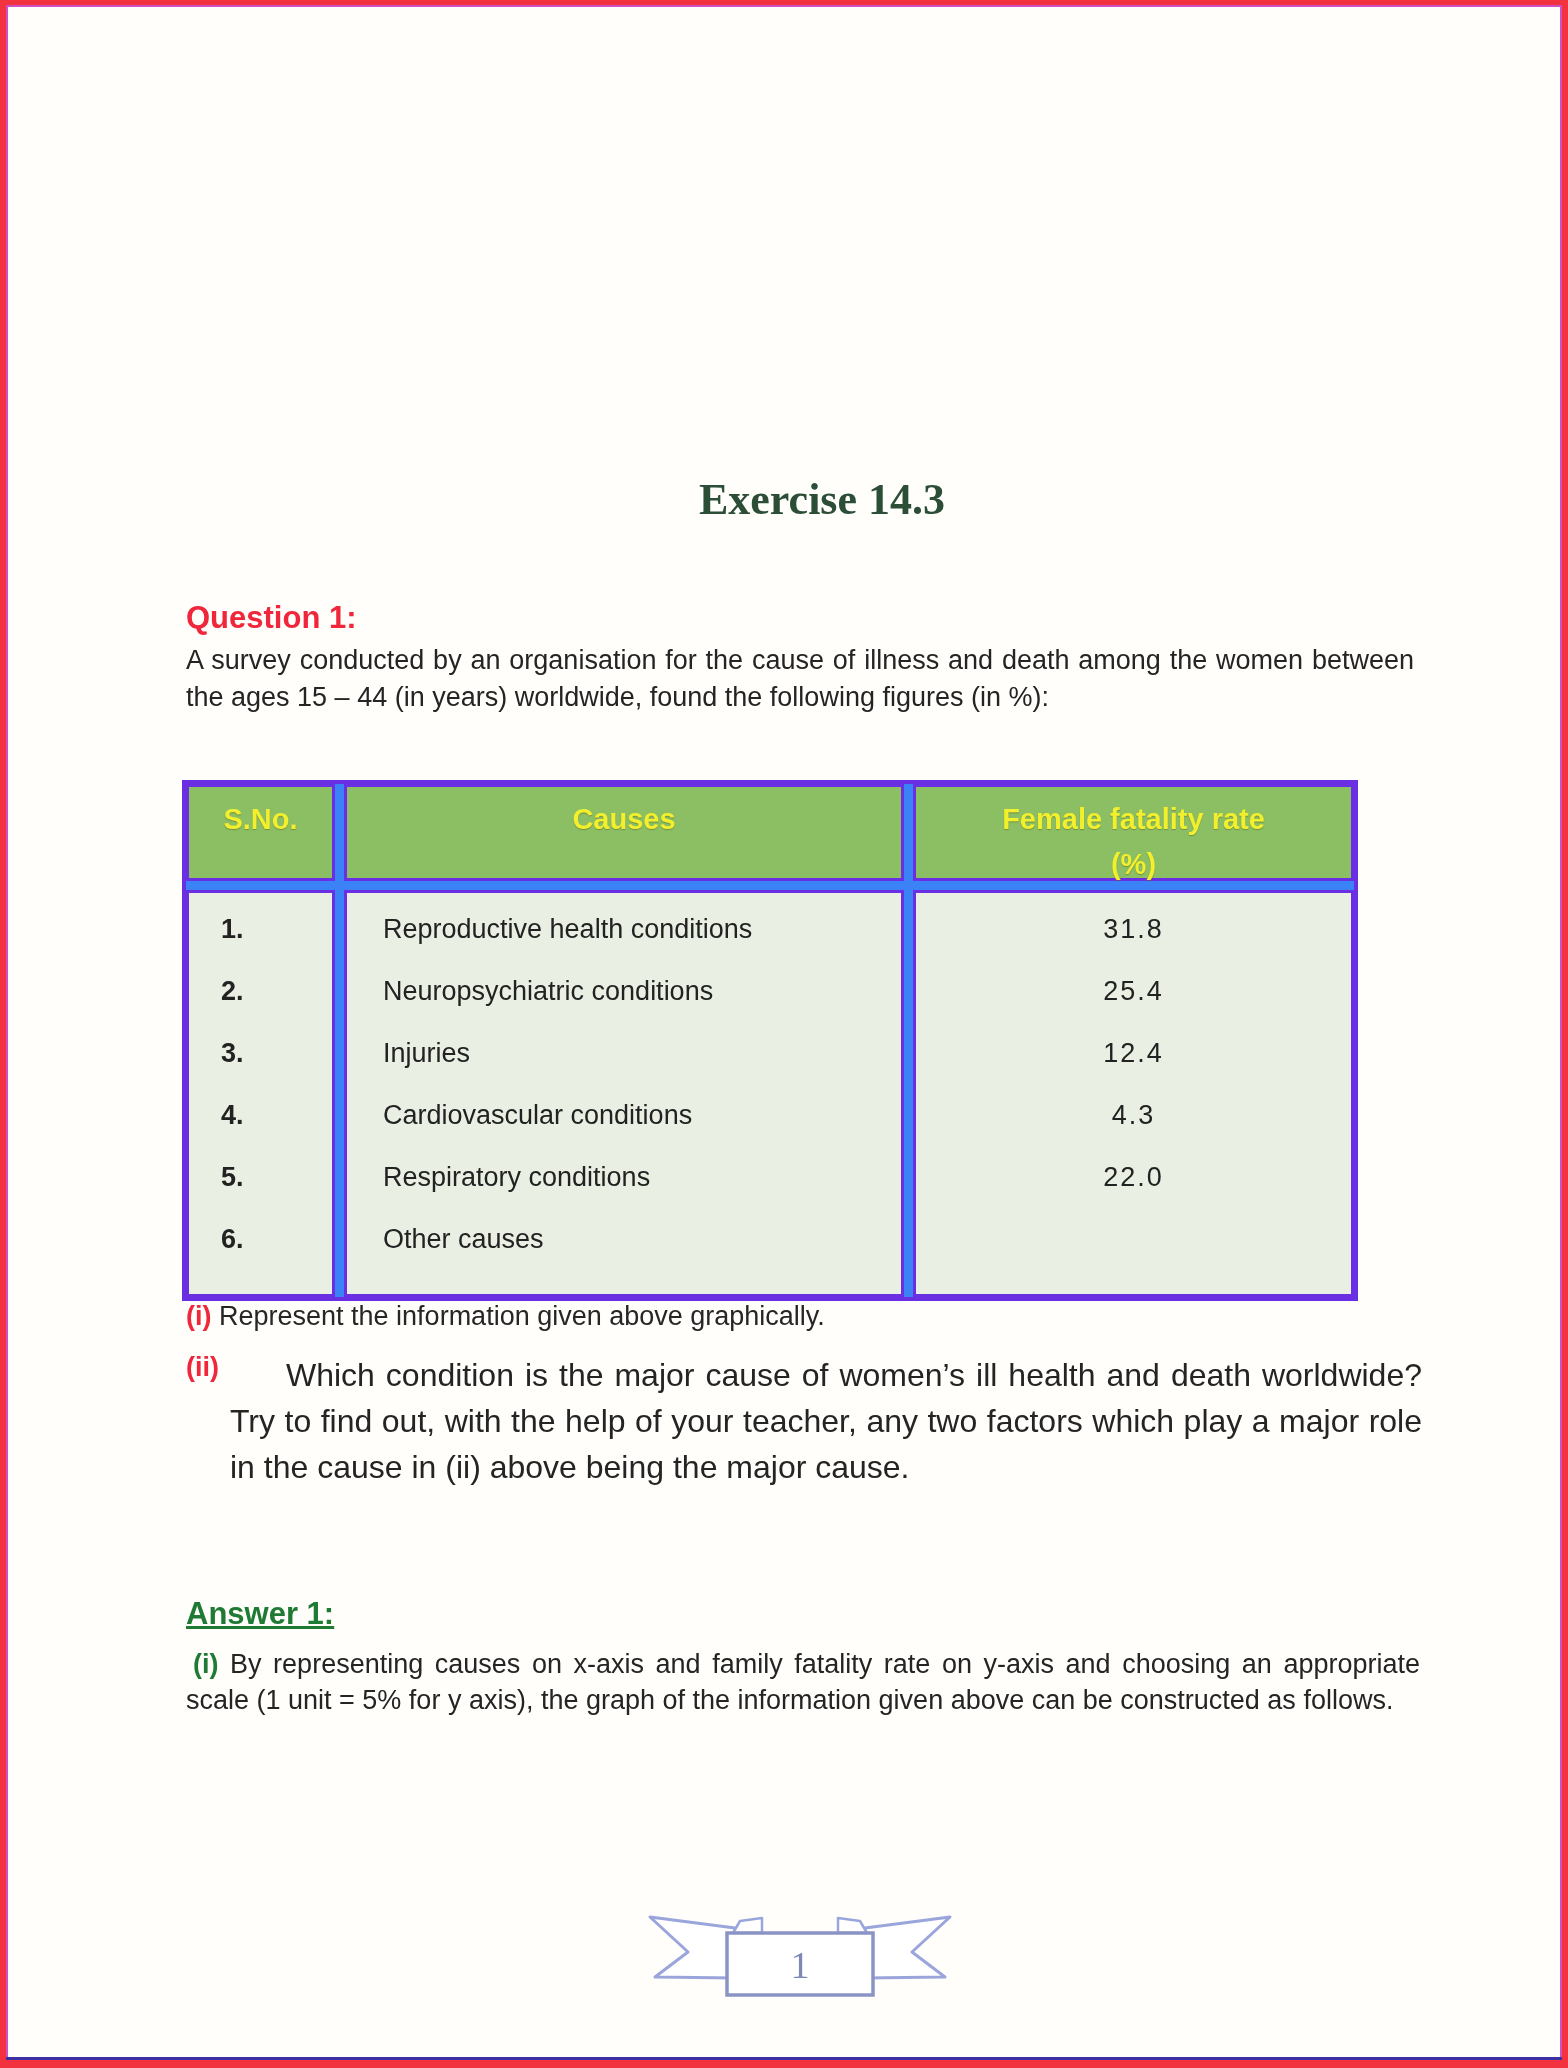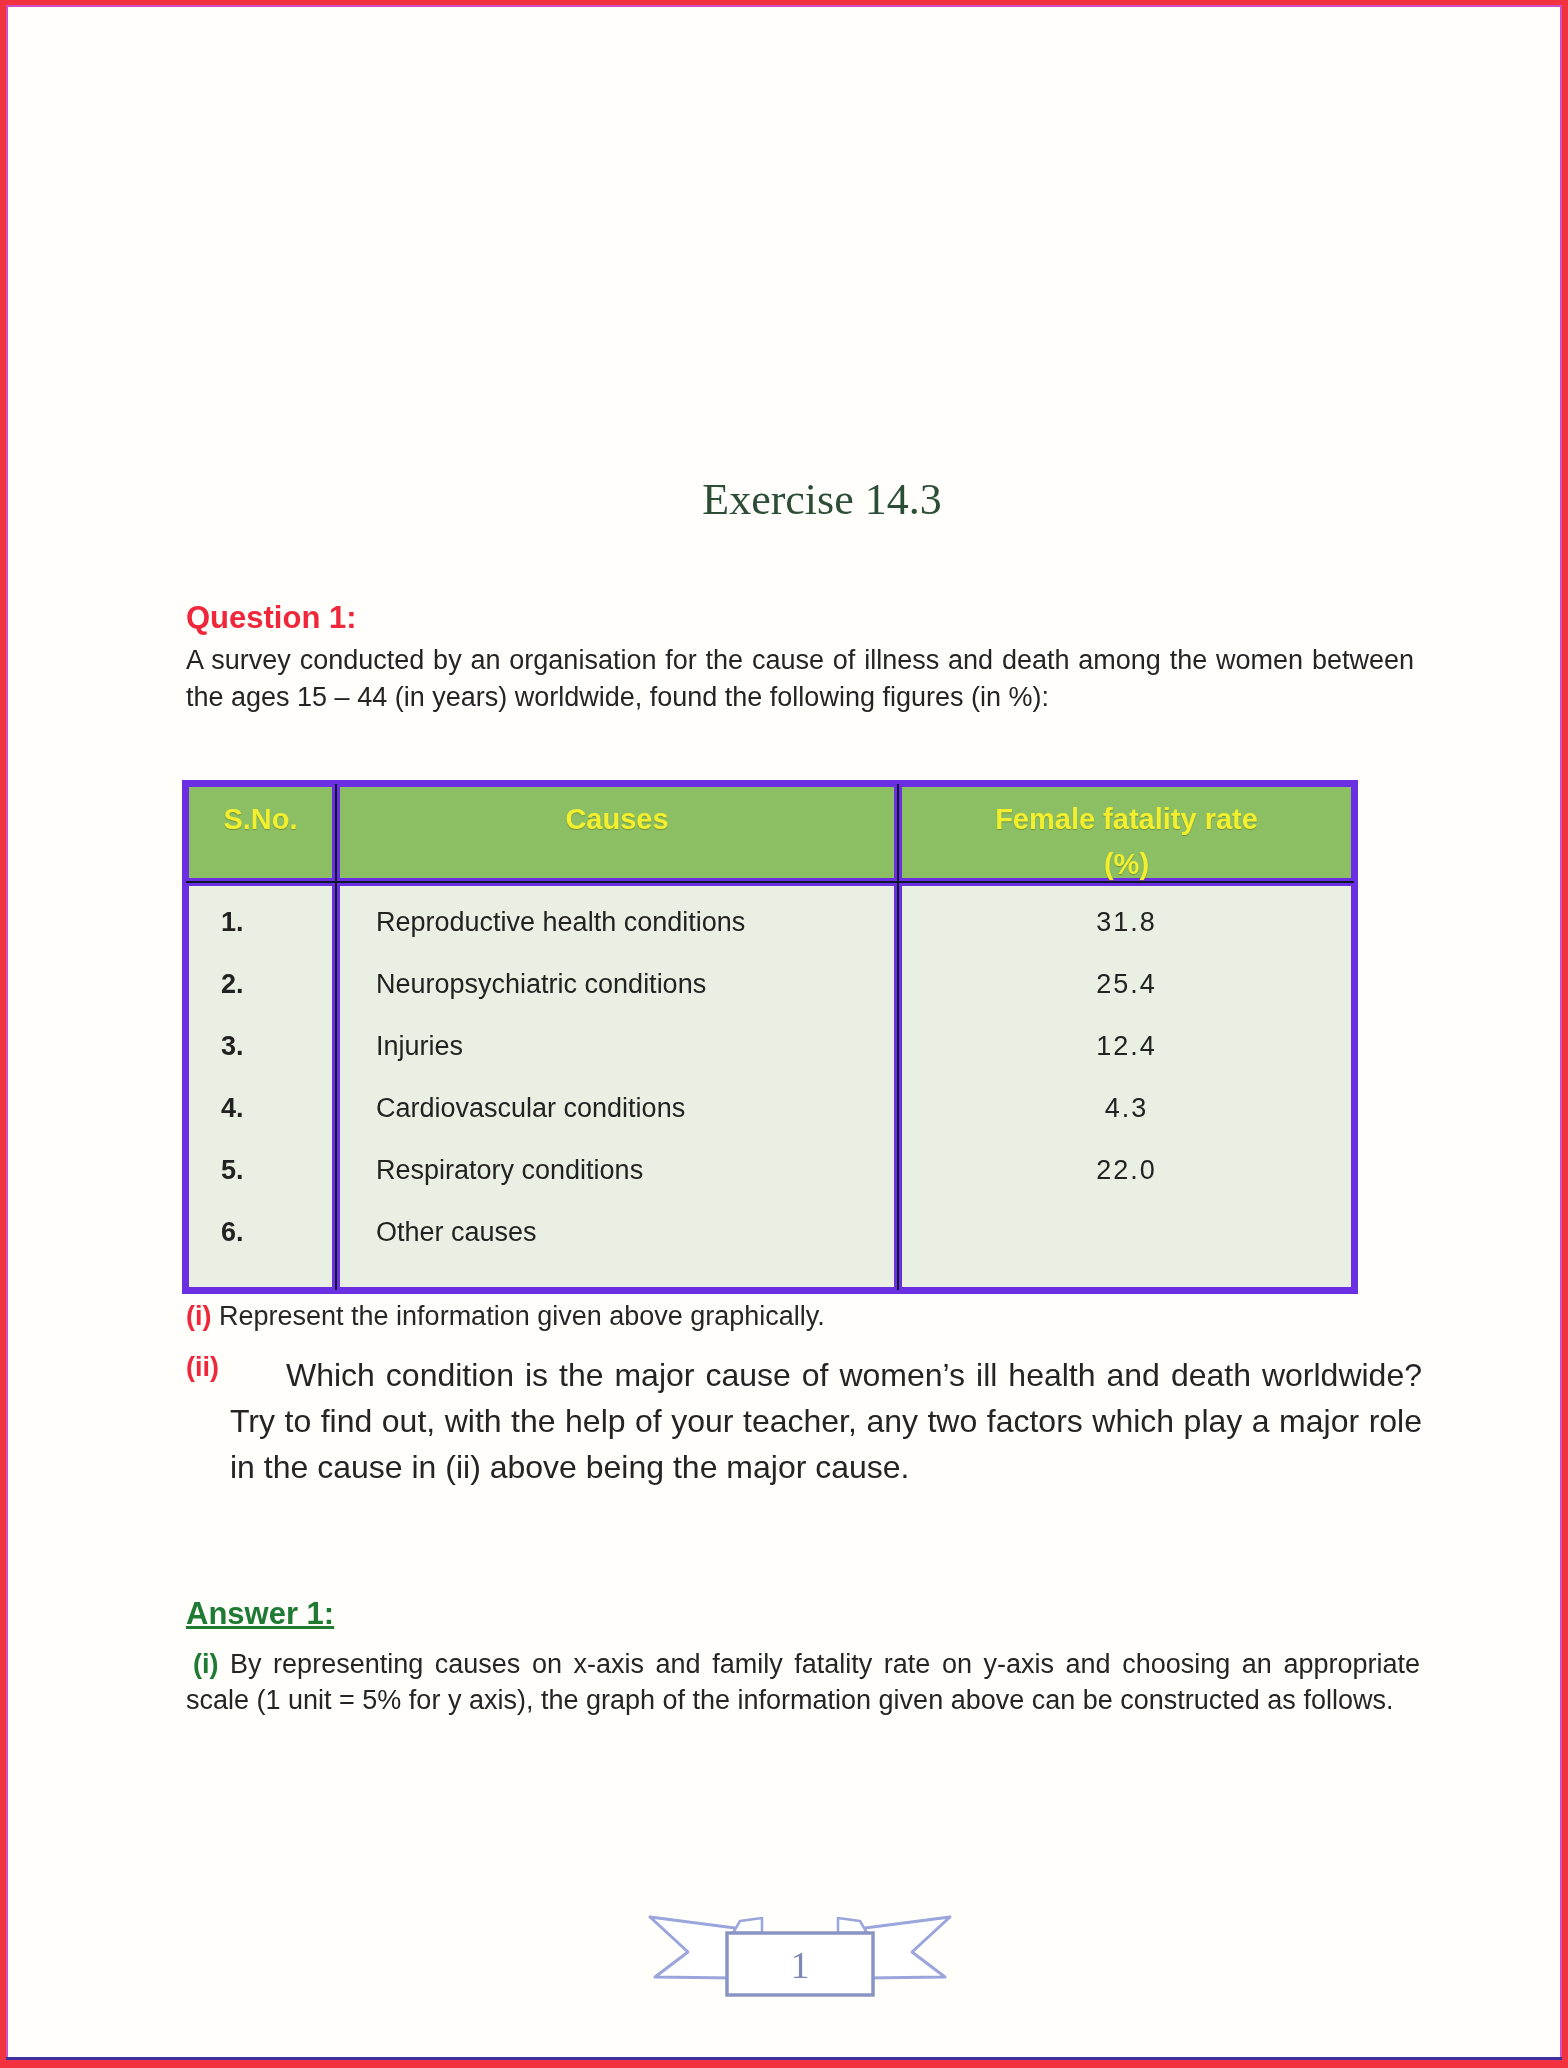--- a/index.html
+++ b/index.html
@@ -12,35 +12,35 @@
   }
   .page{position:absolute;inset:0;background:#fffefb;}
   
   .frame{position:absolute;inset:0;border-style:solid;border-color:#F2333F;
          border-width:5px 6px 8px 6px;pointer-events:none;z-index:5;}
   .frame-inner{position:absolute;inset:5px 6px 8px 6px;border:2px solid #D14FC4;pointer-events:none;z-index:5;}
   .bottom-accent{position:absolute;left:6px;right:6px;bottom:8px;height:3px;background:#3D31A2;z-index:6;}
 
   .title{
     position:absolute;top:474px;left:0;width:100%;box-sizing:border-box;padding-left:76px;
-    text-align:center;font-family:"Liberation Serif",serif;font-weight:normal;
+    text-align:center;font-family:"Liberation Serif",serif;font-weight:bold;
     font-size:44px;color:#2C4D36;margin:0;
   }
 
   .q-label{position:absolute;left:186px;top:600px;font-size:31px;font-weight:bold;color:#F0273B;}
   .q-intro{
     position:absolute;left:186px;top:642px;width:1228px;margin:0;
     font-size:27px;line-height:37px;text-align:justify;color:#242424;
   }
 
   
   .tbl{
     position:absolute;left:182px;top:780px;width:1176px;box-sizing:border-box;
     display:grid;grid-template-columns:149px 560px 1fr;grid-template-rows:97px auto;
-    gap:2px;background:#0f172a;border:4px solid #6B2FE3;
+    gap:9px;background:#3b82f6;border:4px solid #6B2FE3;
   }
   .cell{border:3px solid #6B2FE3;box-sizing:border-box;}
   .head{
     background:#8CBE63;color:#F1EF2E;font-weight:bold;font-size:29px;
     text-align:center;padding-top:10px;line-height:45px;
     text-shadow:0 1px 1px rgba(90,110,40,.55);
   }
   .bodycol{background:#E9EFE2;padding-top:5px;padding-bottom:24px;font-size:27px;color:#222;}
   .trow{height:62px;display:flex;align-items:center;}
   .col-sno .trow{padding-left:32px;font-weight:bold;}

